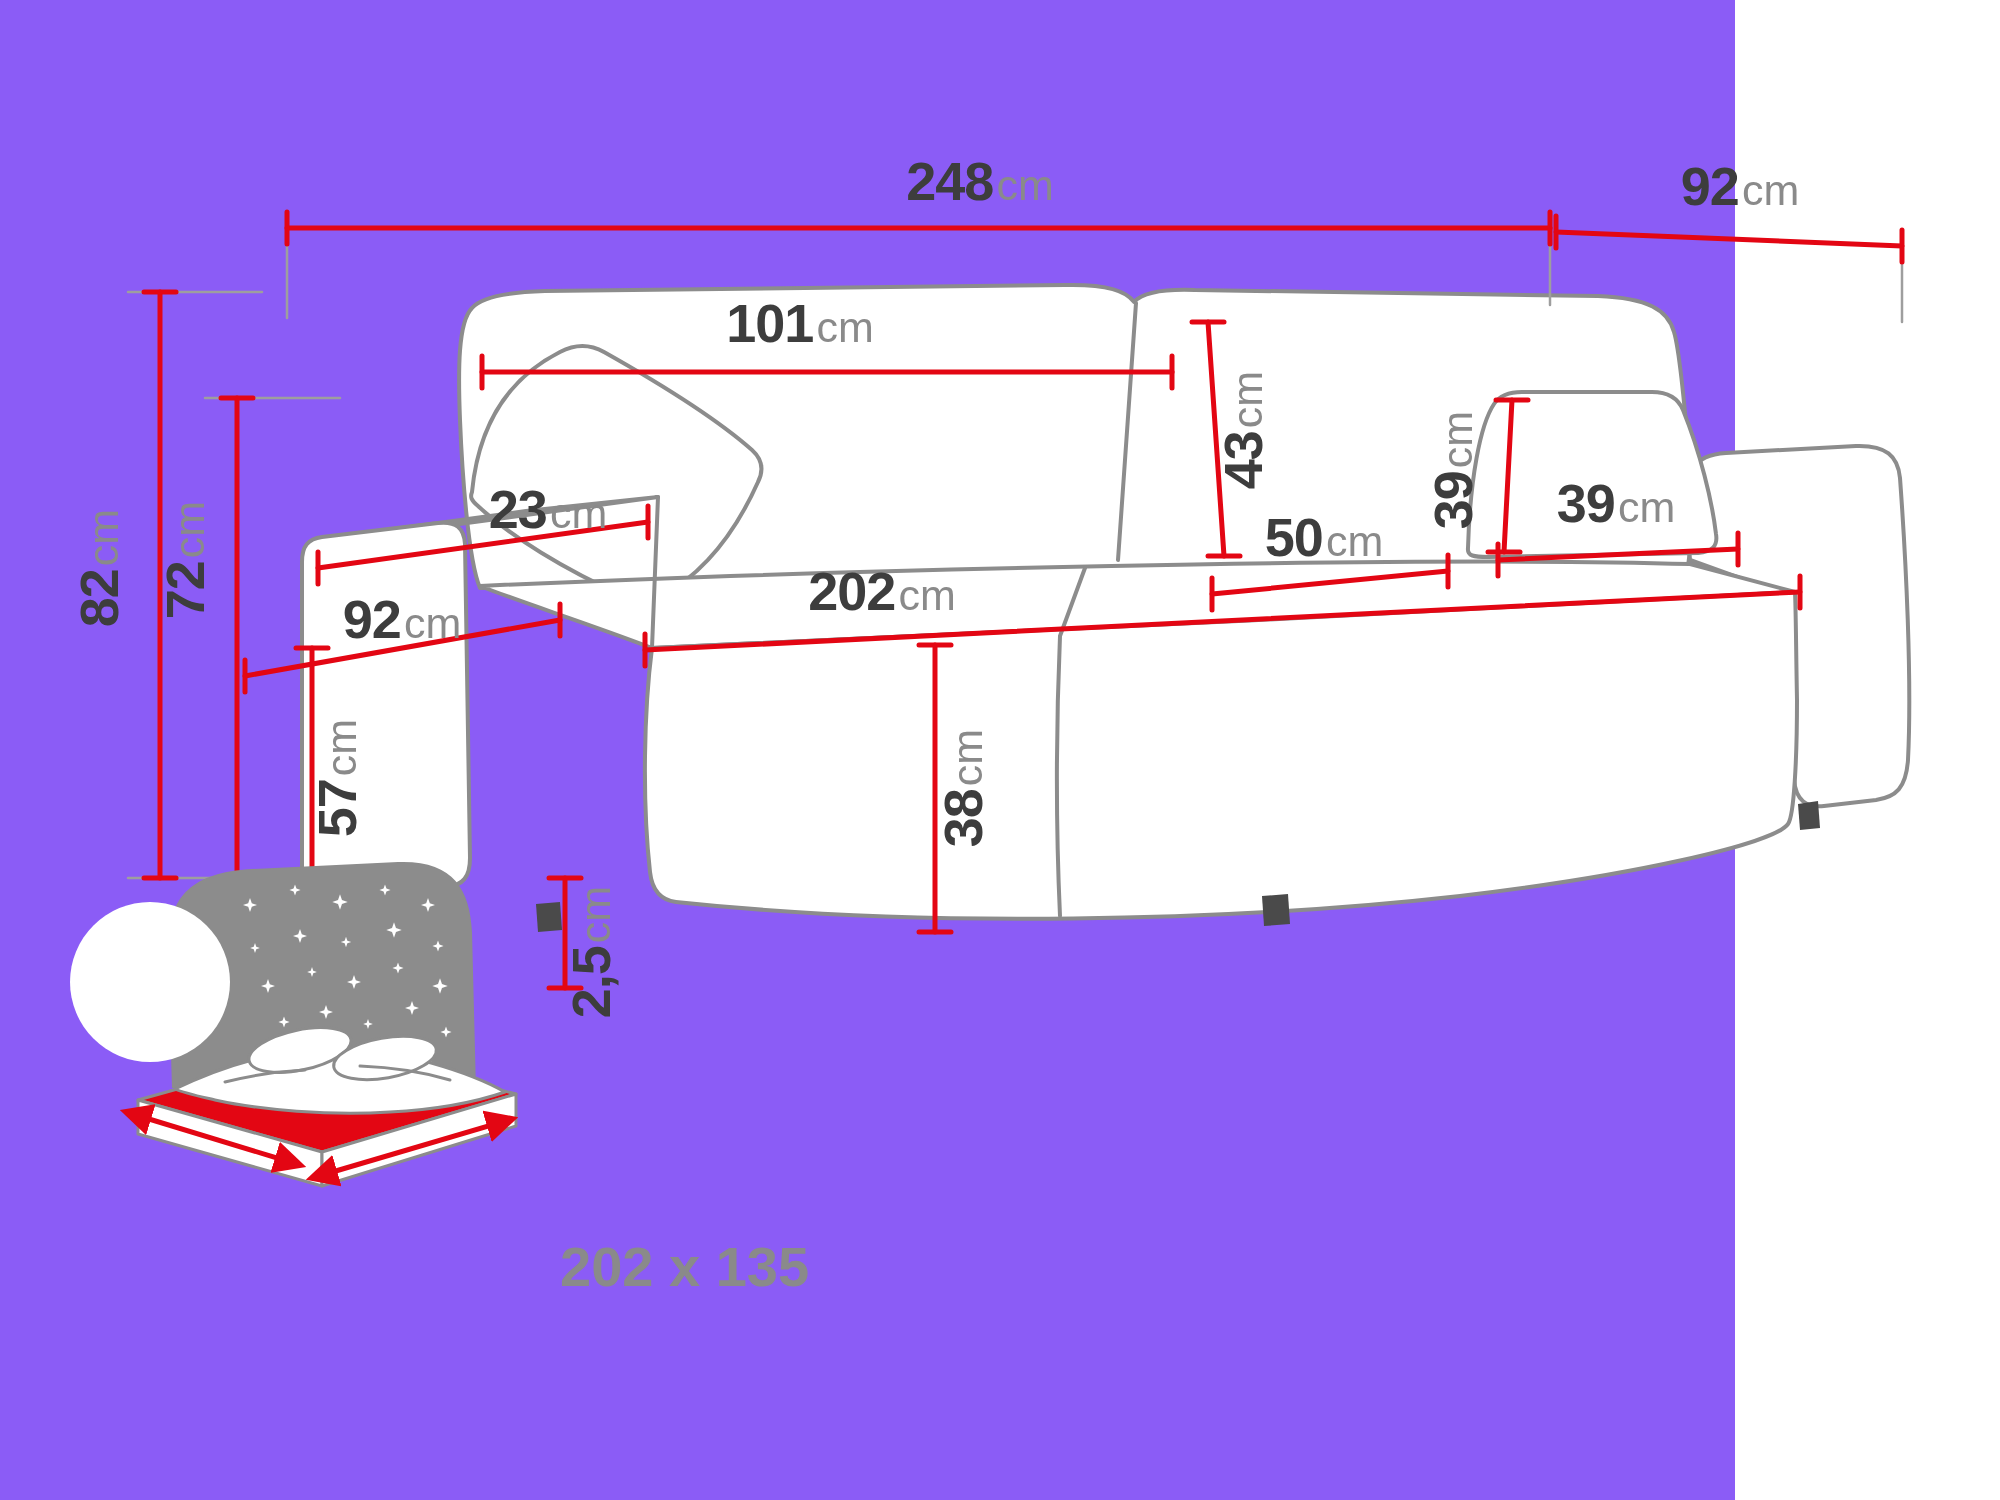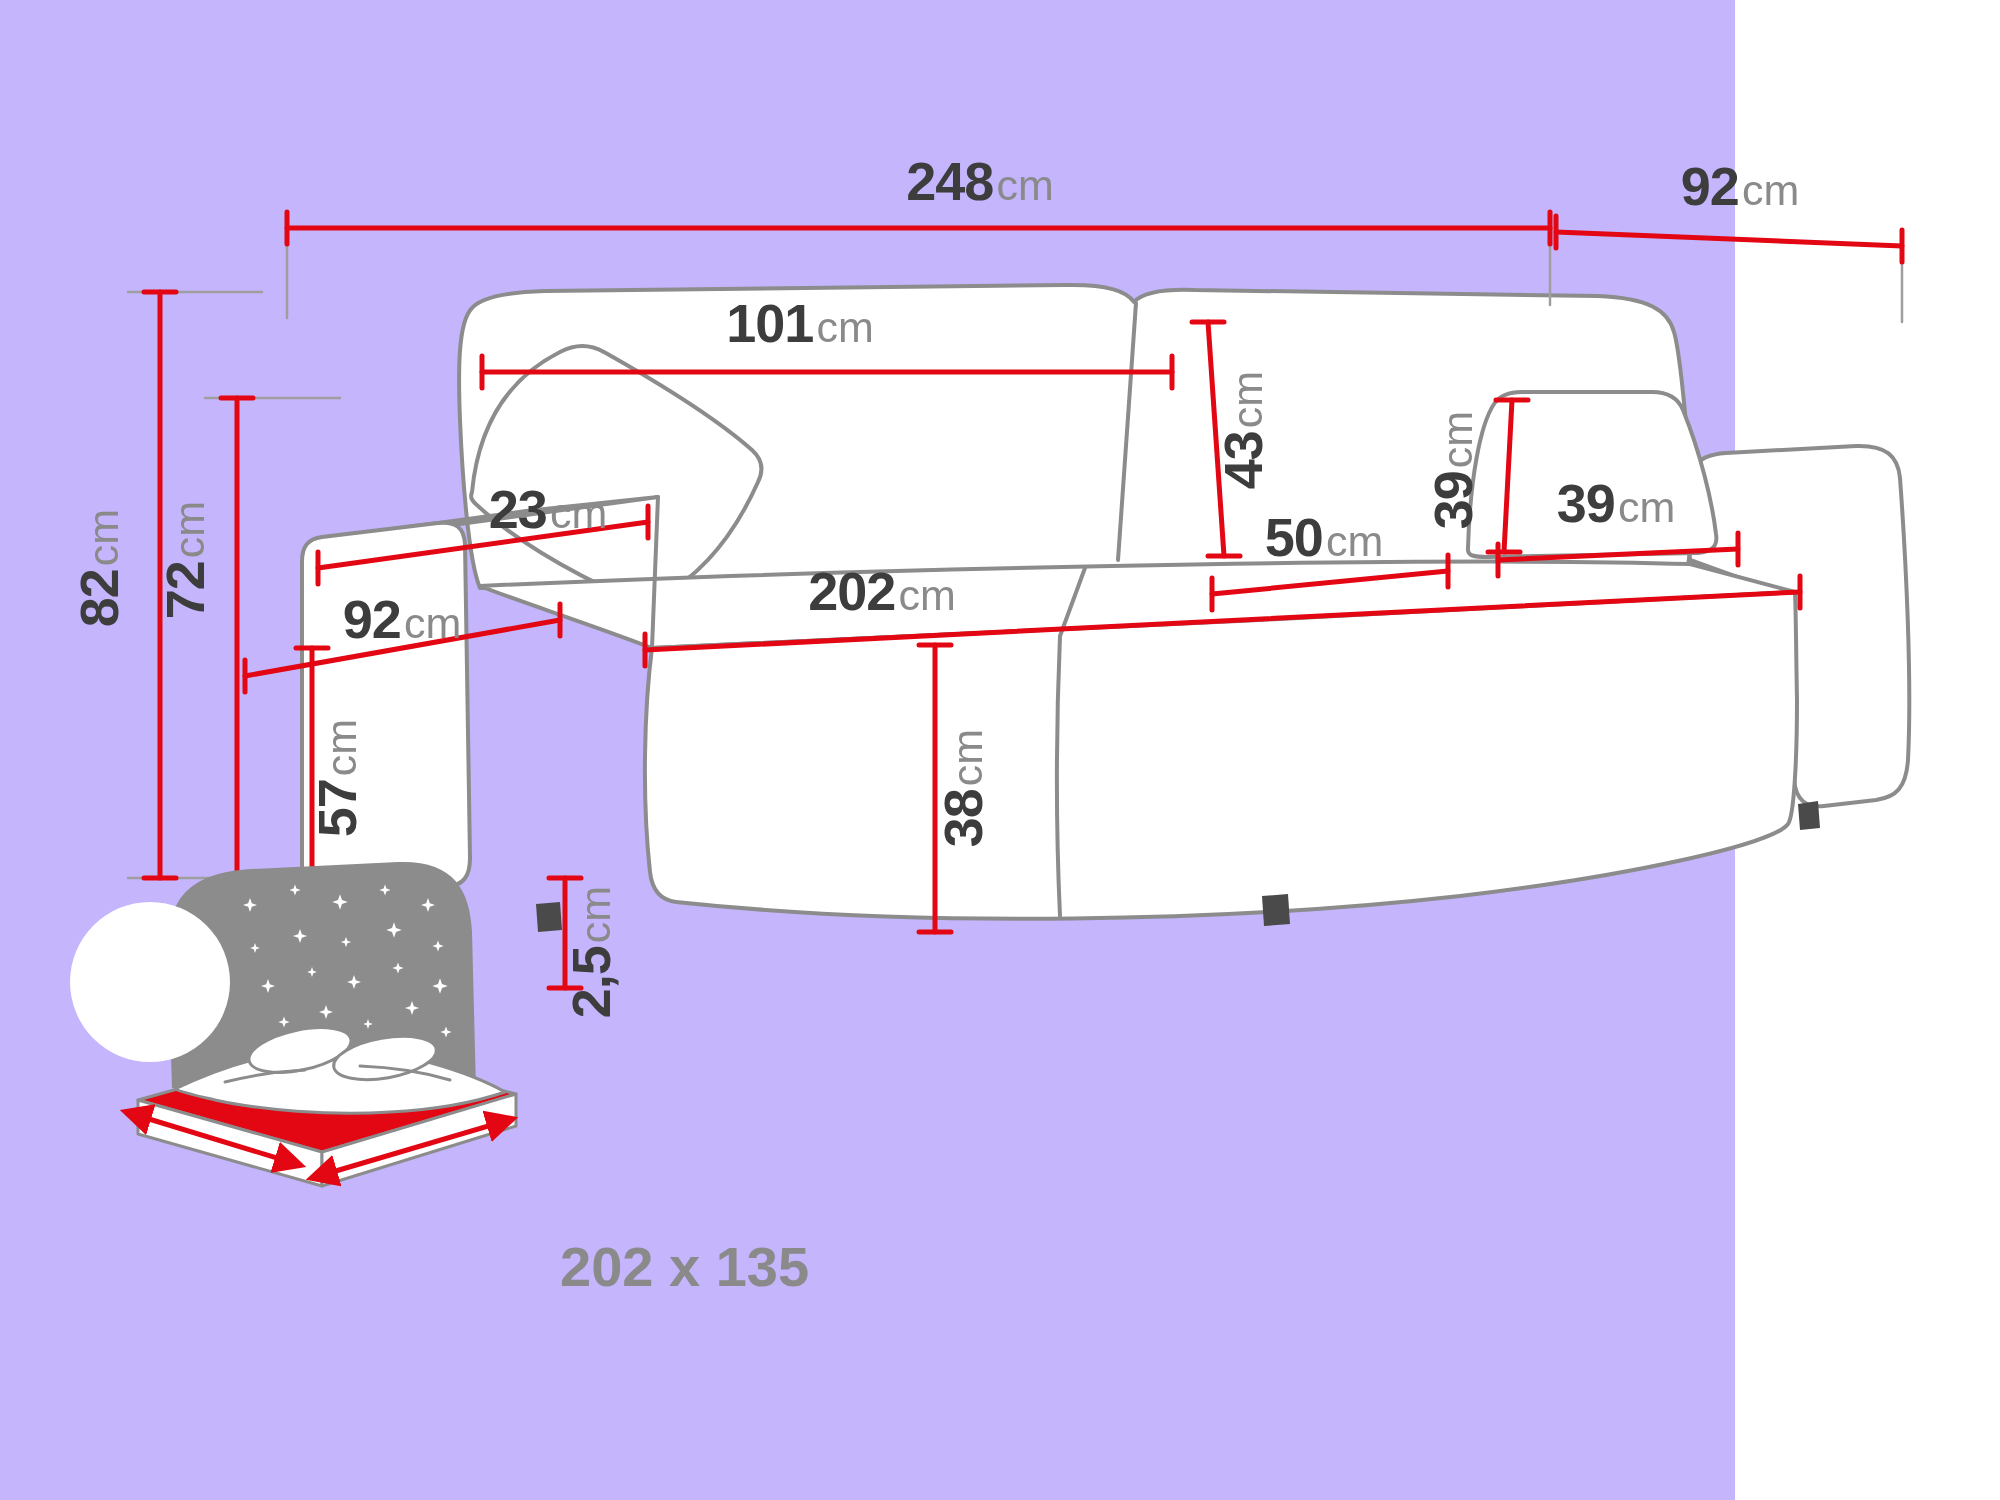--- a/index.html
+++ b/index.html
@@ -1,16 +1,16 @@
 <!DOCTYPE html>
 <html><head>
 <meta charset="utf-8">
 <style>
   html,body{margin:0;padding:0;background:#ffffff;}
-  .stage{width:1735px;height:1500px;background:#c4b5fd;position:relative;}
+  .stage{width:1735px;height:1500px;background:#8b5cf6;position:relative;}
   svg{display:block;width:2000px;height:1500px;}
 
   
   .sofa{fill:#ffffff;stroke:#8c8c8c;stroke-width:4;stroke-linejoin:round;stroke-linecap:round;}
   .sofaline{fill:none;stroke:#8c8c8c;stroke-width:4;stroke-linejoin:round;stroke-linecap:round;}
   .leg{fill:#4a4a4a;stroke:none;}
 
   
   .red{stroke:#e30613;stroke-width:5;stroke-linecap:round;fill:none;}
   .ext{stroke:#9e9e9e;stroke-width:2.5;stroke-linecap:round;fill:none;}

